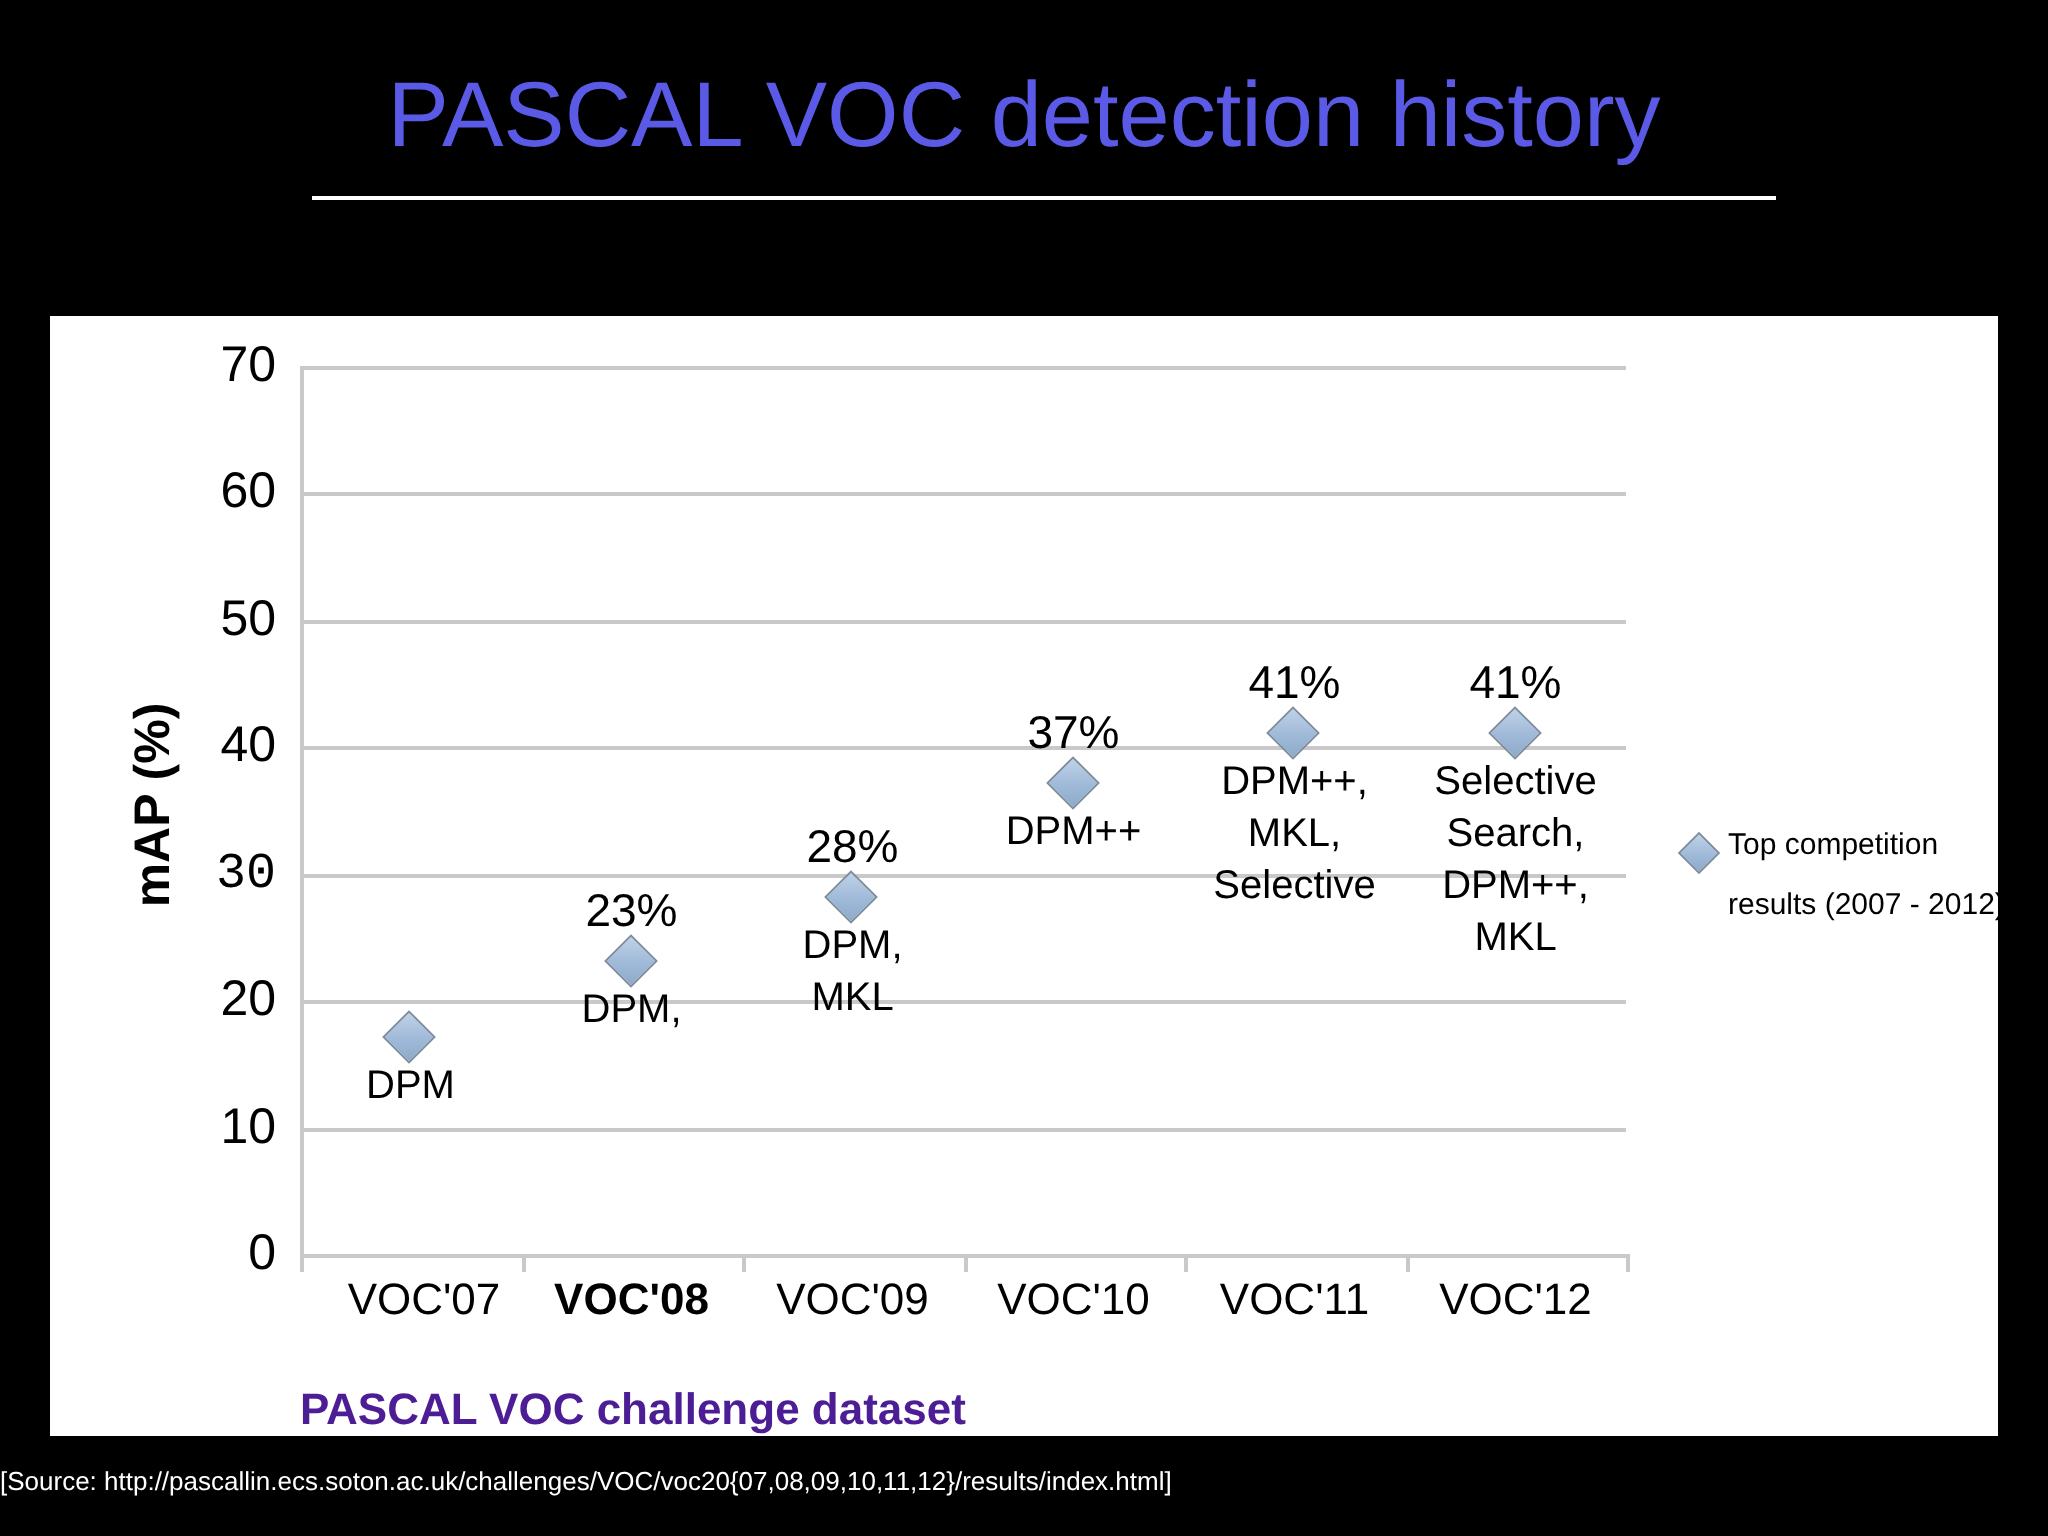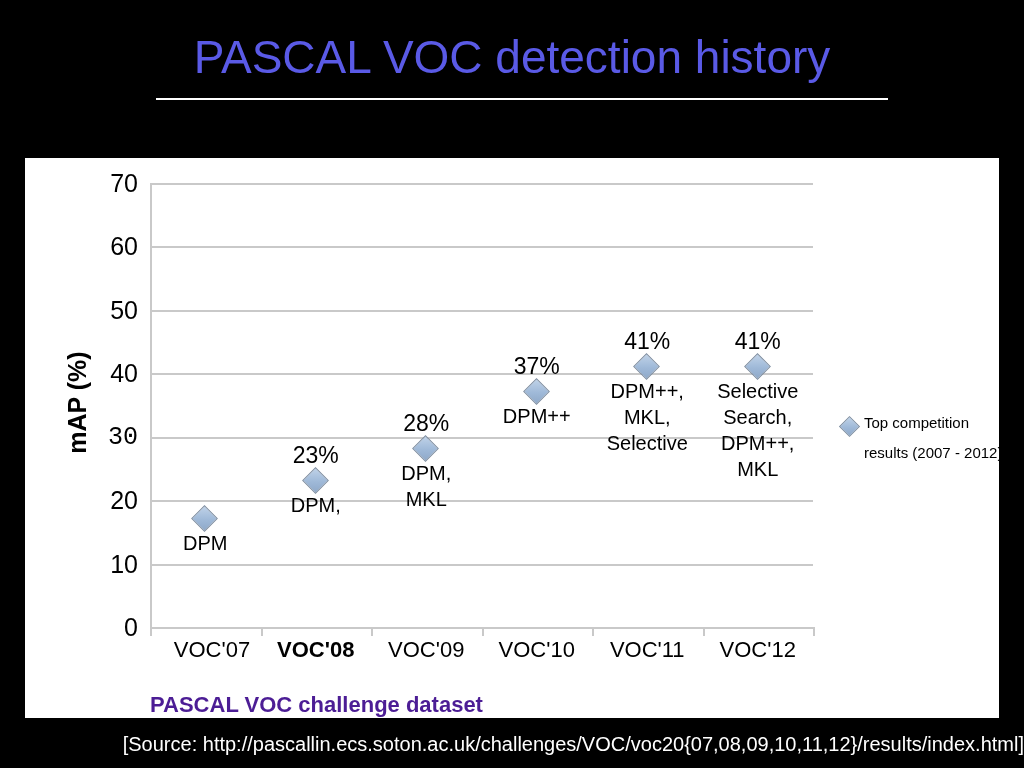--- a/index.html
+++ b/index.html
@@ -182,23 +182,23 @@
     line-height: 30px;
     color: #000000;
   }
 
   
   #source-footer {
     position: absolute;
     left: 0;
     top: 733px;
     width: 1024px;
-    text-align: right;
+    text-align: left;
     color: #ffffff;
-    font-size: 20px;
+    font-size: 13px;
     font-family: "Liberation Sans", sans-serif;
     white-space: nowrap;
   }
 </style>
 </head>
 <body>
 
 <div id="slide-title">PASCAL VOC detection history</div>
 
 <div id="title-rule"></div>

